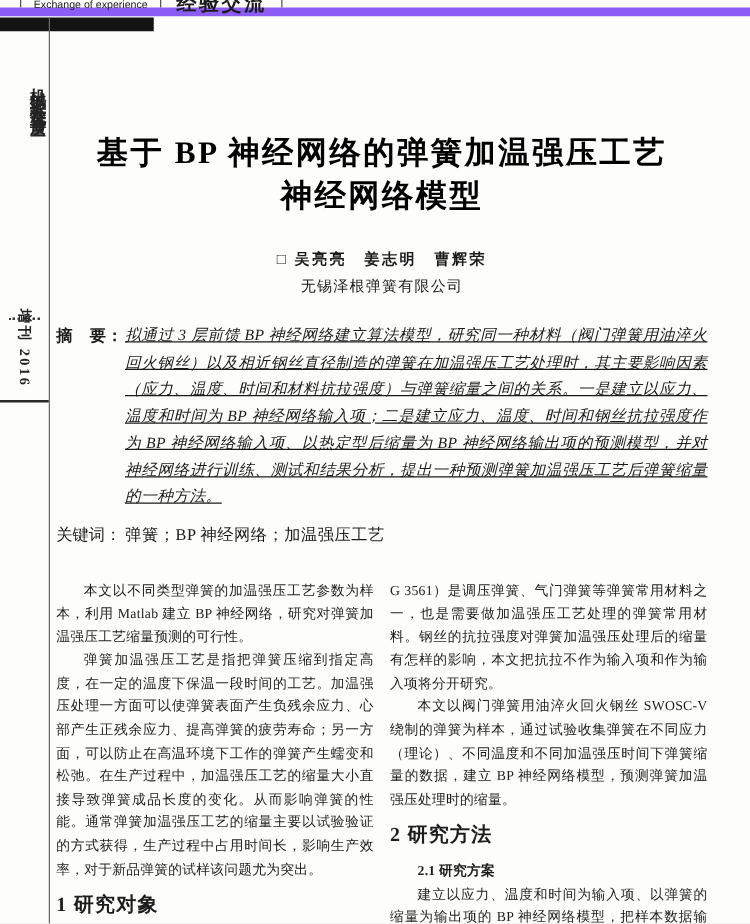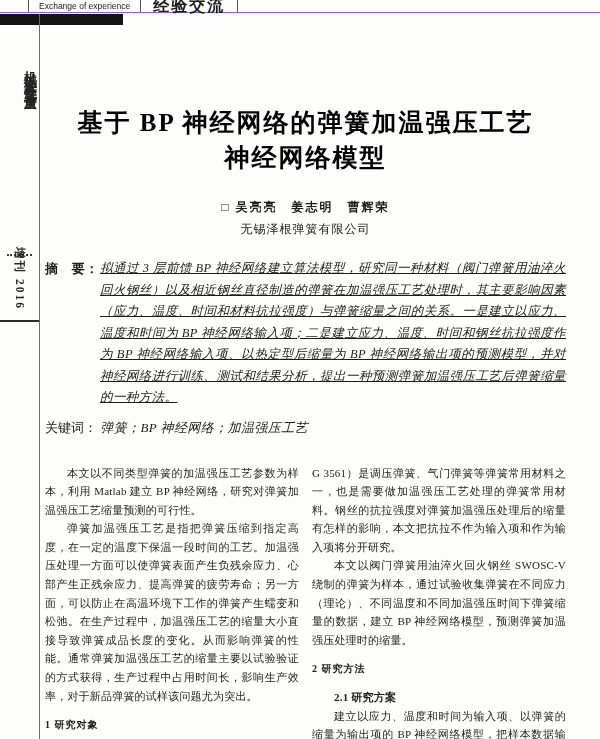--- a/index.html
+++ b/index.html
@@ -8,23 +8,23 @@
     width:600px;height:739px;
     margin:0 auto;
     background:#fdfdfc;
     color:#1b1b1b;
     font-family:"Liberation Serif","DejaVu Serif",serif;
     overflow:hidden;
   }
   
   .topbar{
     position:absolute;top:0;left:0;right:0;height:13px;
-    border-bottom:1px solid #8b5cf6;
+    border-bottom:7px solid #8b5cf6;
     display:flex;align-items:center;
-    padding-left:28px;box-sizing:border-box;
+    padding-left:16px;box-sizing:border-box;
   }
   .topbar .cell-en{
     height:100%;display:flex;align-items:center;
     border-left:1px solid #555;border-right:1px solid #555;
     padding:0 10px;
     font-family:"Liberation Sans","DejaVu Sans",sans-serif;
     font-size:8.5px;color:#222;white-space:nowrap;
   }
   .topbar .cell-zh{
     height:100%;display:flex;align-items:center;
@@ -95,36 +95,36 @@
   }
   .abstract-label{
     position:absolute;left:0;top:0;
     font-style:normal;font-weight:bold;font-size:13px;
   }
   .keywords-line{
     margin-top:9px;
     font-size:13px;line-height:20px;
   }
   .keywords-label{font-weight:normal;font-style:normal;}
-  .keywords-text{font-style:italic;letter-spacing:0.4px;}
+  .keywords-text{letter-spacing:0.4px;}
   
   .body-columns{
     margin-top:26px;
     display:flex;gap:13px;
   }
   .col{
     flex:1;min-width:0;
     font-size:11px;line-height:18.6px;
     text-align:justify;letter-spacing:0.2px;
     color:#1d1d1d;
   }
   .col p{margin:0;text-indent:2em;}
   .col p.noindent{text-indent:0;}
   .sec-heading{
-    font-size:10px;font-weight:bold;
+    font-size:16px;font-weight:bold;
     margin:11px 0 9px 0;text-indent:0;letter-spacing:1px;
   }
   .subsec-heading{
     margin:0;text-indent:2em;font-weight:600;
   }
 </style>
 </head>
 <body>
 
 <div class="page">

